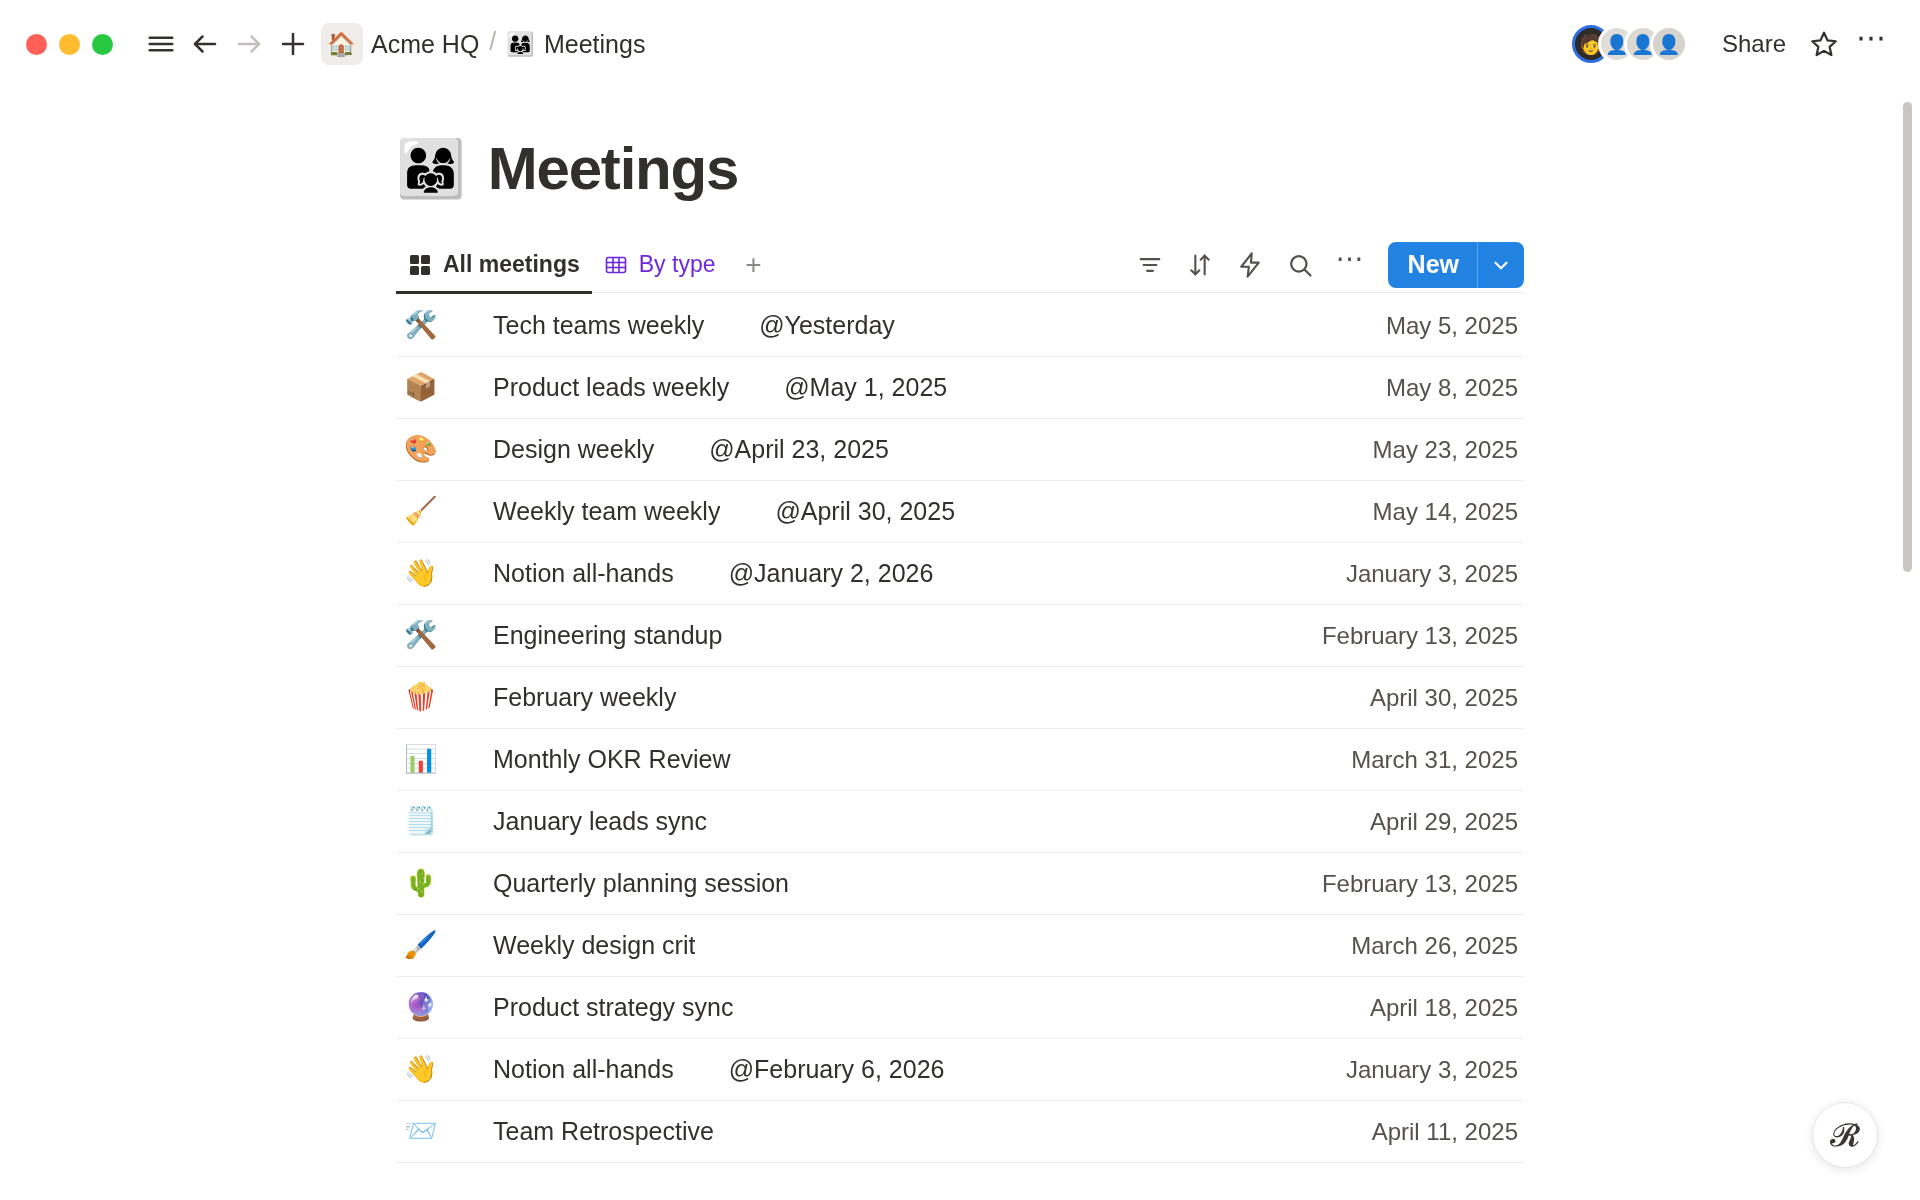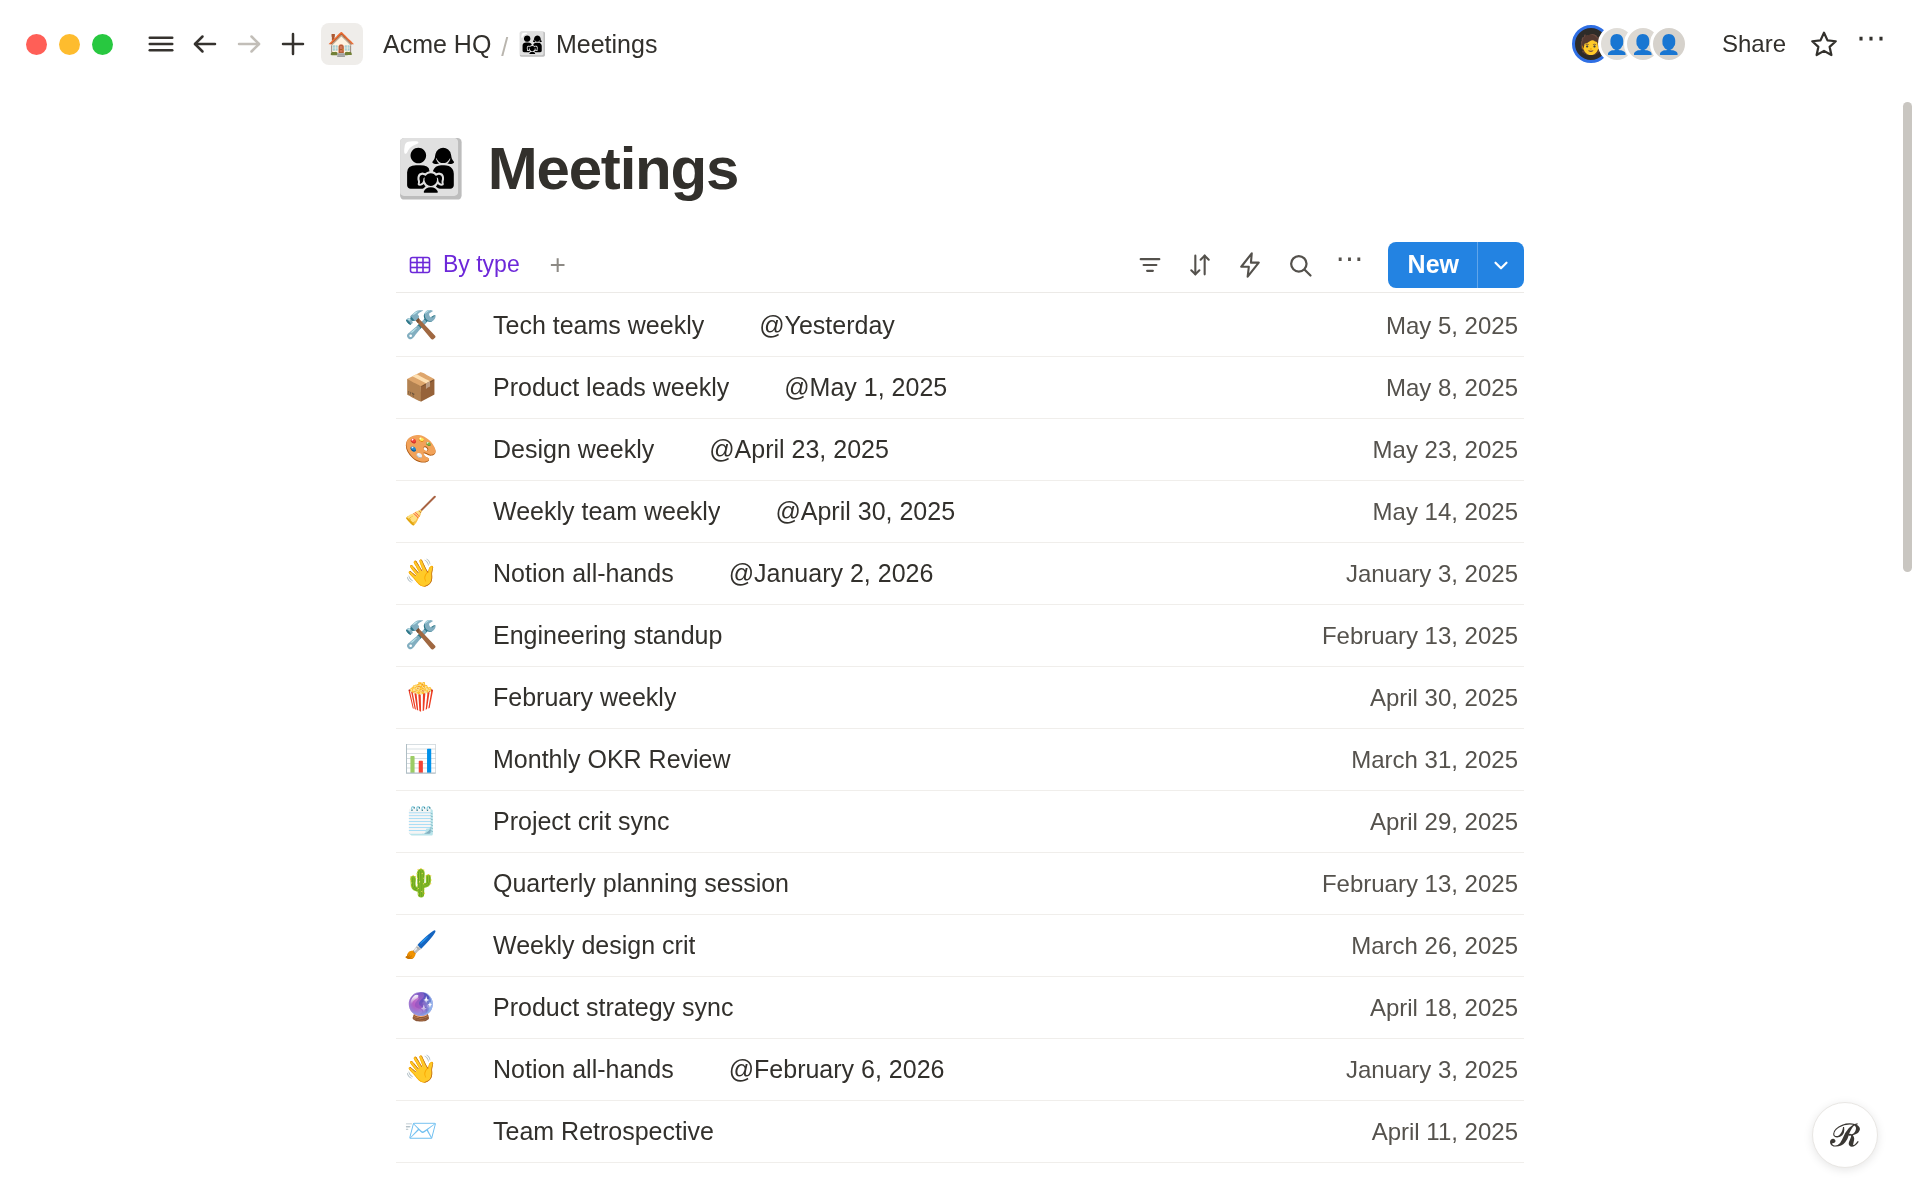--- a/index.html
+++ b/index.html
@@ -52,23 +52,22 @@
     background: #efedea;
     border-radius: 8px;
     display: flex; align-items: center; justify-content: center;
     margin-left: 6px;
     font-size: 23px;
     line-height: 1;
   }
 
   .breadcrumb {
     display: flex;
-    align-items: flex-end;
+    align-items: flex-start;
     gap: 0;
-    margin-left: 12px;
     font-size: 25px;
     color: #32302c;
     white-space: nowrap;
   }
   .breadcrumb .crumb {
     padding: 3px 8px;
     border-radius: 6px;
     display: flex;
     align-items: center;
     gap: 9px;
@@ -350,20 +349,31 @@
 
   <div class="content">
 
     <div class="page-title">
       <span class="title-emoji">👨‍👩‍👧</span>
       <span class="title-text">Meetings</span>
     </div>
 
     <div class="views">
 
+      <div class="view-tab active">
+        <span class="vicon">
+          <svg width="24" height="24" viewBox="0 0 24 24" fill="currentColor">
+            <rect x="2" y="2" width="9" height="9" rx="1.5"></rect>
+            <rect x="13" y="2" width="9" height="9" rx="1.5"></rect>
+            <rect x="2" y="13" width="9" height="9" rx="1.5"></rect>
+            <rect x="13" y="13" width="9" height="9" rx="1.5"></rect>
+          </svg>
+        </span>
+        <span>All meetings</span>
+      </div>
 
       <div class="view-tab">
         <span class="vicon">
           <svg width="24" height="24" viewBox="0 0 24 24" fill="none" stroke="currentColor" stroke-width="1.6">
             <rect x="2.5" y="4.5" width="19" height="15" rx="2"></rect>
             <line x1="2.5" y1="9.5" x2="21.5" y2="9.5"></line>
             <line x1="2.5" y1="14.5" x2="21.5" y2="14.5"></line>
             <line x1="9" y1="4.5" x2="9" y2="19.5"></line>
             <line x1="15" y1="4.5" x2="15" y2="19.5"></line>
           </svg>
@@ -469,21 +479,21 @@
       </div>
 
       <div class="row">
         <span class="row-emoji">📊</span>
         <span class="row-name">Monthly OKR Review</span>
         <span class="row-date">March 31, 2025</span>
       </div>
 
       <div class="row">
         <span class="row-emoji">🗒️</span>
-        <span class="row-name">Project crit sync</span>
+        <span class="row-name">January leads sync</span>
         <span class="row-date">April 29, 2025</span>
       </div>
 
       <div class="row">
         <span class="row-emoji">🌵</span>
         <span class="row-name">Quarterly planning session</span>
         <span class="row-date">February 13, 2025</span>
       </div>
 
       <div class="row">

